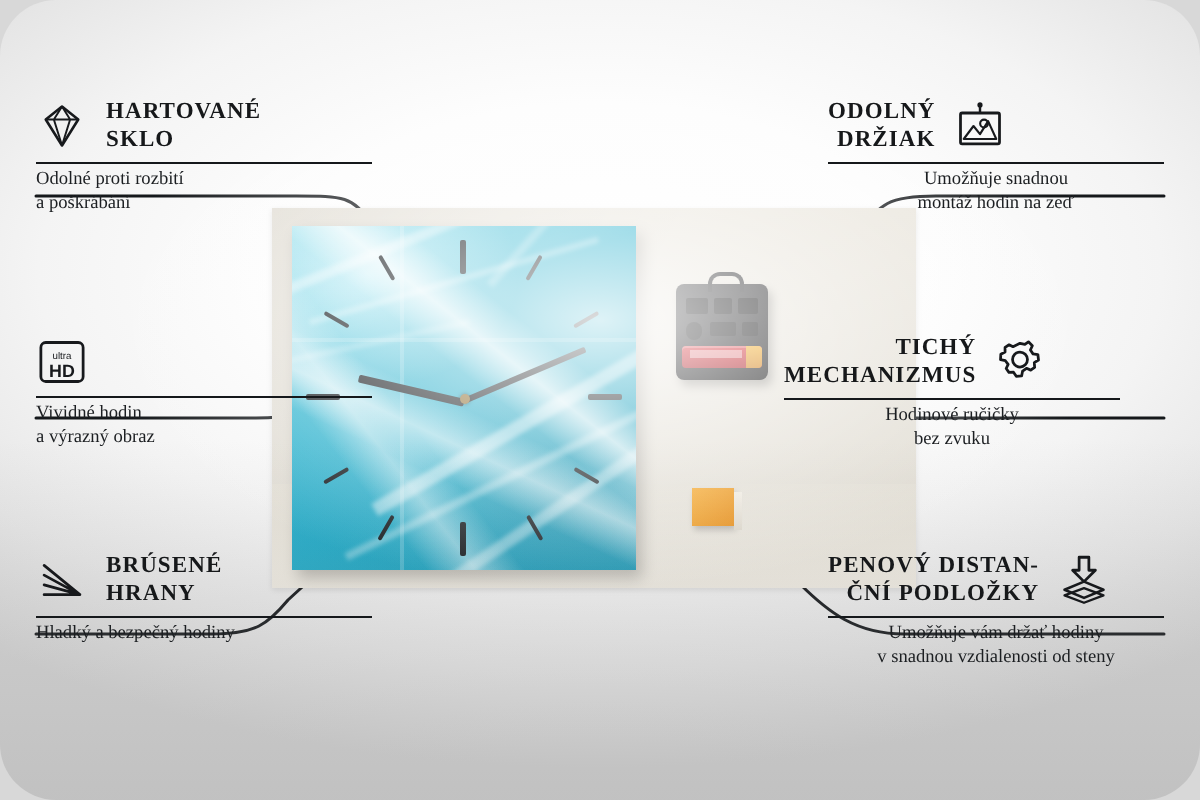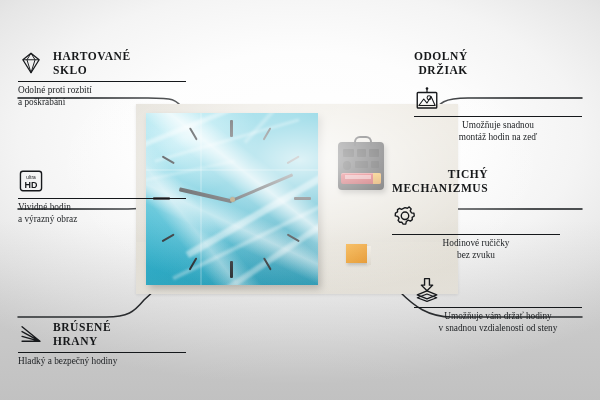--- a/index.html
+++ b/index.html
@@ -6,20 +6,21 @@
   body{
     width:600px;height:400px;overflow:hidden;
     font-family:"Liberation Serif", serif;
     background:#d8d8d8;
   }
   #stage{
     position:relative;width:600px;height:400px;overflow:hidden;
     background:
       radial-gradient(ellipse 78% 62% at 50% 34%, #ffffff 0%, #fdfdfd 34%, #f4f4f4 60%, #e6e6e6 80%, #d4d4d4 100%),
       linear-gradient(to bottom, #efefef 0%, #f6f6f6 28%, #eaeaea 62%, #c2c2c2 88%, #aeaeae 100%);
+    border-radius: 28px;
   }
   #vignette{
     position:absolute;inset:0;pointer-events:none;
     background:
       radial-gradient(ellipse 60% 48% at 50% 40%, rgba(255,255,255,.85) 0%, rgba(255,255,255,0) 70%),
       linear-gradient(to bottom, rgba(255,255,255,0) 55%, rgba(150,150,150,.30) 100%);
   }
 
   
   #wires{position:absolute;inset:0;width:600px;height:400px;}
@@ -84,21 +85,21 @@
     position:absolute;left:210px;top:140px;width:21px;height:19px;
     background:linear-gradient(135deg,#f7a623,#e8890c);
     box-shadow:1px 2px 3px rgba(0,0,0,.22);
   }
   #foam-side{position:absolute;right:-4px;top:2px;width:4px;height:19px;
     background:linear-gradient(to bottom,#f2ede3,#ddd7cb);}
 
   
   .feature{position:absolute;}
   .f-head{display:flex;align-items:flex-start;gap:9px;}
-  .f-head.right{flex-direction:column;justify-content:flex-start;}
+  .f-head.right{flex-direction:row;justify-content:flex-start;}
   .f-title{
     font-family:"Liberation Serif", serif;
     font-weight:bold;font-size:11.5px;line-height:13.5px;
     letter-spacing:.55px;color:#16181a;text-transform:uppercase;
     white-space:pre-line;
   }
   .right .f-title{text-align:right;}
   .f-rule{height:0;border-top:1.15px solid #15181b;margin-top:4px;}
   .f-desc{
     font-family:Liberation Serif, serif;
@@ -209,21 +210,21 @@
         <rect x="3" y="4" width="26" height="24" rx="3" fill="none" stroke="#17191c" stroke-width="1.7"></rect>
         <text x="16" y="14" font-family="Liberation Sans, sans-serif" font-size="6" text-anchor="middle" fill="#17191c">ultra</text>
         <text x="16" y="25" font-family="Liberation Sans, sans-serif" font-size="11" font-weight="bold" text-anchor="middle" fill="#17191c">HD</text>
       </svg>
     </div>
     <div class="f-rule" style="width:168px;"></div>
     <div class="f-desc">Vividné hodin
 a výrazný obraz</div>
   </div>
 
-  <div class="feature" style="left:18px;top:277px;width:168px;margin-top:44px;">
+  <div class="feature" style="left:18px;top:277px;width:168px;">
     <div class="f-head">
       <svg class="ico" viewBox="0 0 32 32">
         <path d="M5 7 L27 25 M5 13 L27 25 M5 19 L27 25 M5 25 L27 25" fill="none" stroke="#17191c" stroke-width="1.7" stroke-linecap="round"></path>
       </svg>
       <div class="f-title">BRÚSENÉ
 HRANY</div>
     </div>
     <div class="f-rule" style="width:168px;"></div>
     <div class="f-desc">Hladký a bezpečný hodiny</div>
   </div>
@@ -257,20 +258,22 @@
         <circle cx="16" cy="14.5" r="4.6" fill="none" stroke="#17191c" stroke-width="1.7"></circle>
       </svg>
     </div>
     <div class="f-rule" style="width:168px;"></div>
     <div class="f-desc">Hodinové ručičky
 bez zvuku</div>
   </div>
 
   <div class="feature right" style="left:414px;top:277px;width:168px;">
     <div class="f-head right">
+      <div class="f-title">PENOVÝ DISTAN-
+ČNÍ PODLOŽKY</div>
       <svg class="ico" viewBox="0 0 32 32">
         <path d="M13 2 L19 2 L19 10 L23 10 L16 17 L9 10 L13 10 Z" fill="none" stroke="#17191c" stroke-width="1.7" stroke-linejoin="round"></path>
         <path d="M16 17 L28 22 L16 27 L4 22 Z" fill="none" stroke="#17191c" stroke-width="1.6" stroke-linejoin="round"></path>
         <path d="M16 21 L28 25.5 L16 30 L4 25.5 Z" fill="none" stroke="#17191c" stroke-width="1.4" stroke-linejoin="round"></path>
       </svg>
     </div>
     <div class="f-rule" style="width:168px;"></div>
     <div class="f-desc">Umožňuje vám držať hodiny
 v snadnou vzdialenosti od steny</div>
   </div>

